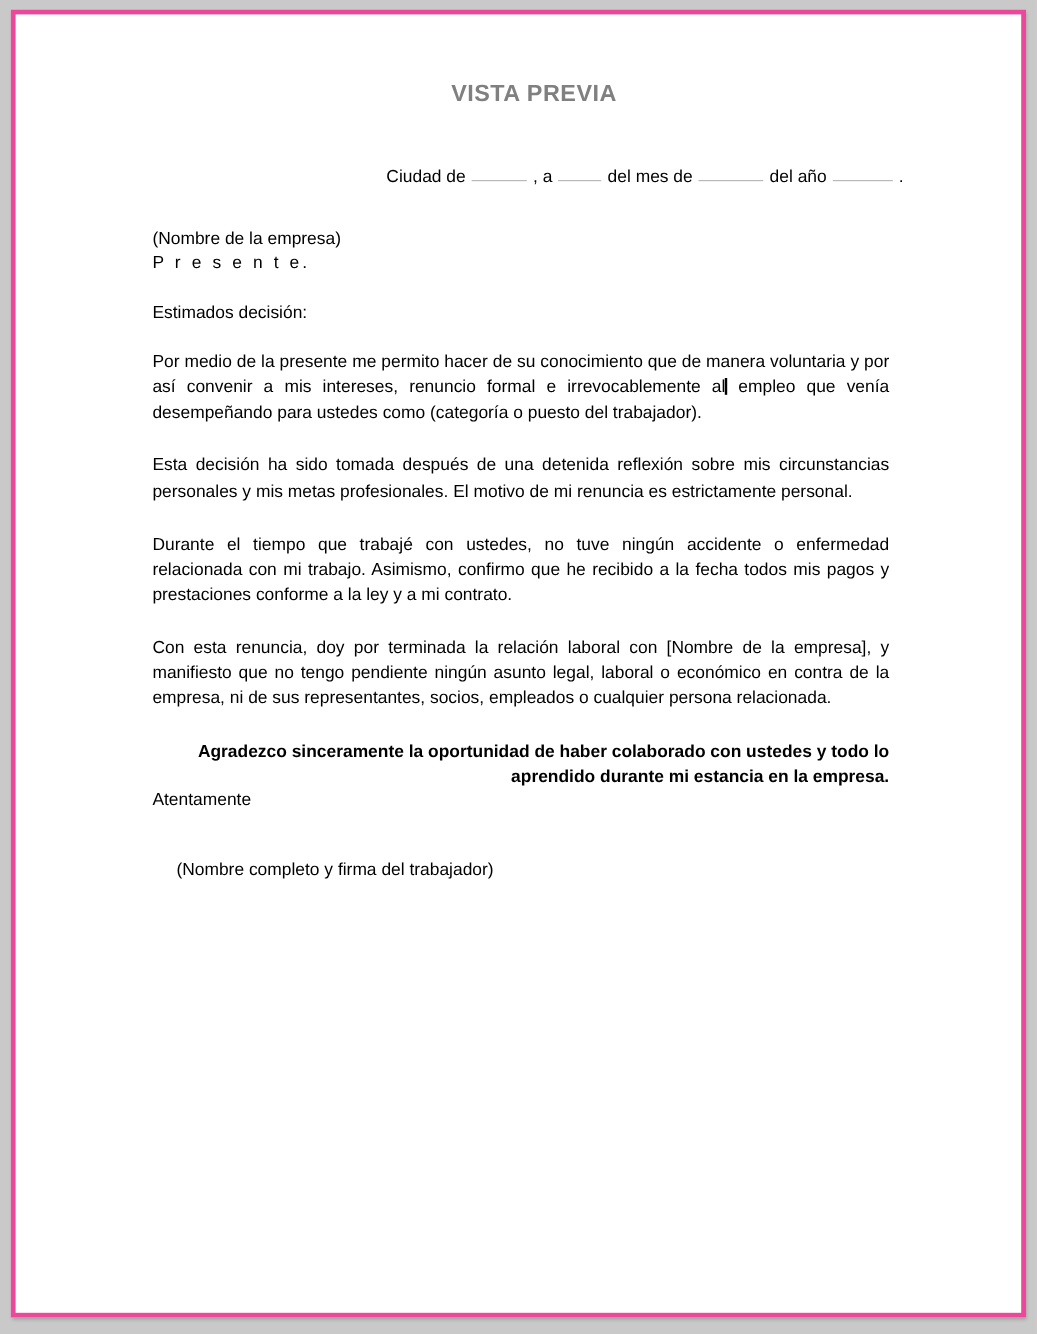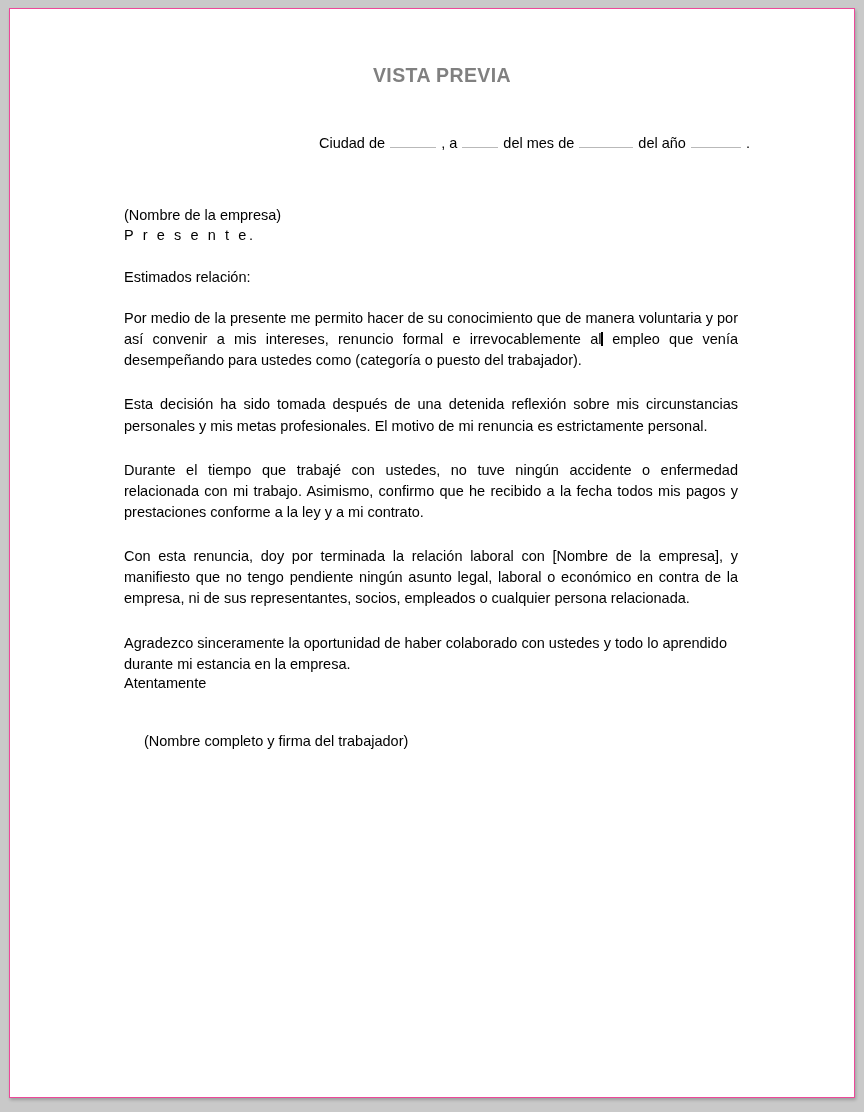--- a/index.html
+++ b/index.html
@@ -20,21 +20,21 @@
     background: #c9c9c9;
     box-sizing: border-box;
     padding: 8px 9px 14px 9px;
   }
   .page {
     position: relative;
     width: 100%;
     height: 100%;
     background: #ffffff;
     box-sizing: border-box;
-    border: 1px solid #ec4899;
+    border: 4px solid #ec4899;
     box-shadow: 1px 2px 3px rgba(0,0,0,0.22);
     overflow: hidden;
   }
   .doc-body {
     position: absolute;
     left: 114px;
     top: 12px;
     width: 626px;
   }
 
@@ -66,42 +66,43 @@
     vertical-align: baseline;
     height: 0.92em;
     margin: 0 1px;
   }
   .blank-city { width: 46px; }
   .blank-day  { width: 36px; }
   .blank-month{ width: 54px; }
   .blank-year { width: 50px; }
 
   .block-company {
-    margin-top: 52px;
+    margin-top: 32px;
     font-size: 14.5px;
     line-height: 1.42;
   }
   .presente {
     letter-spacing: 2.6px;
   }
 
   .greeting {
     margin-top: 23px;
     font-size: 14.5px;
   }
 
   p.para {
     margin: 23px 12px 0 0;
     font-size: 14.5px;
     line-height: 1.46;
     text-align: justify;
     color: #000;
   }
   p.para.left {
-    text-align: left;
+    text-align: right;
+    font-weight: bold;
   }
 
   .caret {
     display: inline-block;
     width: 1.5px;
     height: 14px;
     background: #000;
     vertical-align: -2px;
     margin-left: 0px;
   }
@@ -135,21 +136,21 @@
         <span>del año</span>
         <span class="blank blank-year"></span>
         <span>.</span>
       </div>
 
       <div class="block-company">
         <div>(Nombre de la empresa)</div>
         <div class="presente">P r e s e n t e.</div>
       </div>
 
-      <div class="greeting">Estimados relación:</div>
+      <div class="greeting">Estimados decisión:</div>
 
       <p class="para"><span>Por medio de la presente me permito hacer de su conocimiento que de manera voluntaria y por así convenir a mis intereses, renuncio formal e irrevocablemente al<span class="caret"></span> empleo que venía desempeñando para ustedes como (categoría o puesto del trabajador).</span></p>
 
       <p class="para"><span>Esta decisión ha sido tomada después de una detenida reflexión sobre mis circunstancias personales y mis metas profesionales. El motivo de mi renuncia es estrictamente personal.</span></p>
 
       <p class="para"><span>Durante el tiempo que trabajé con ustedes, no tuve ningún accidente o enfermedad relacionada con mi trabajo. Asimismo, confirmo que he recibido a la fecha todos mis pagos y prestaciones conforme a la ley y a mi contrato.</span></p>
 
       <p class="para"><span>Con esta renuncia, doy por terminada la relación laboral con [Nombre de la empresa], y manifiesto que no tengo pendiente ningún asunto legal, laboral o económico en contra de la empresa, ni de sus representantes, socios, empleados o cualquier persona relacionada.</span></p>
 
       <p class="para left"><span>Agradezco sinceramente la oportunidad de haber colaborado con ustedes y todo lo aprendido durante mi estancia en la empresa.</span></p>

